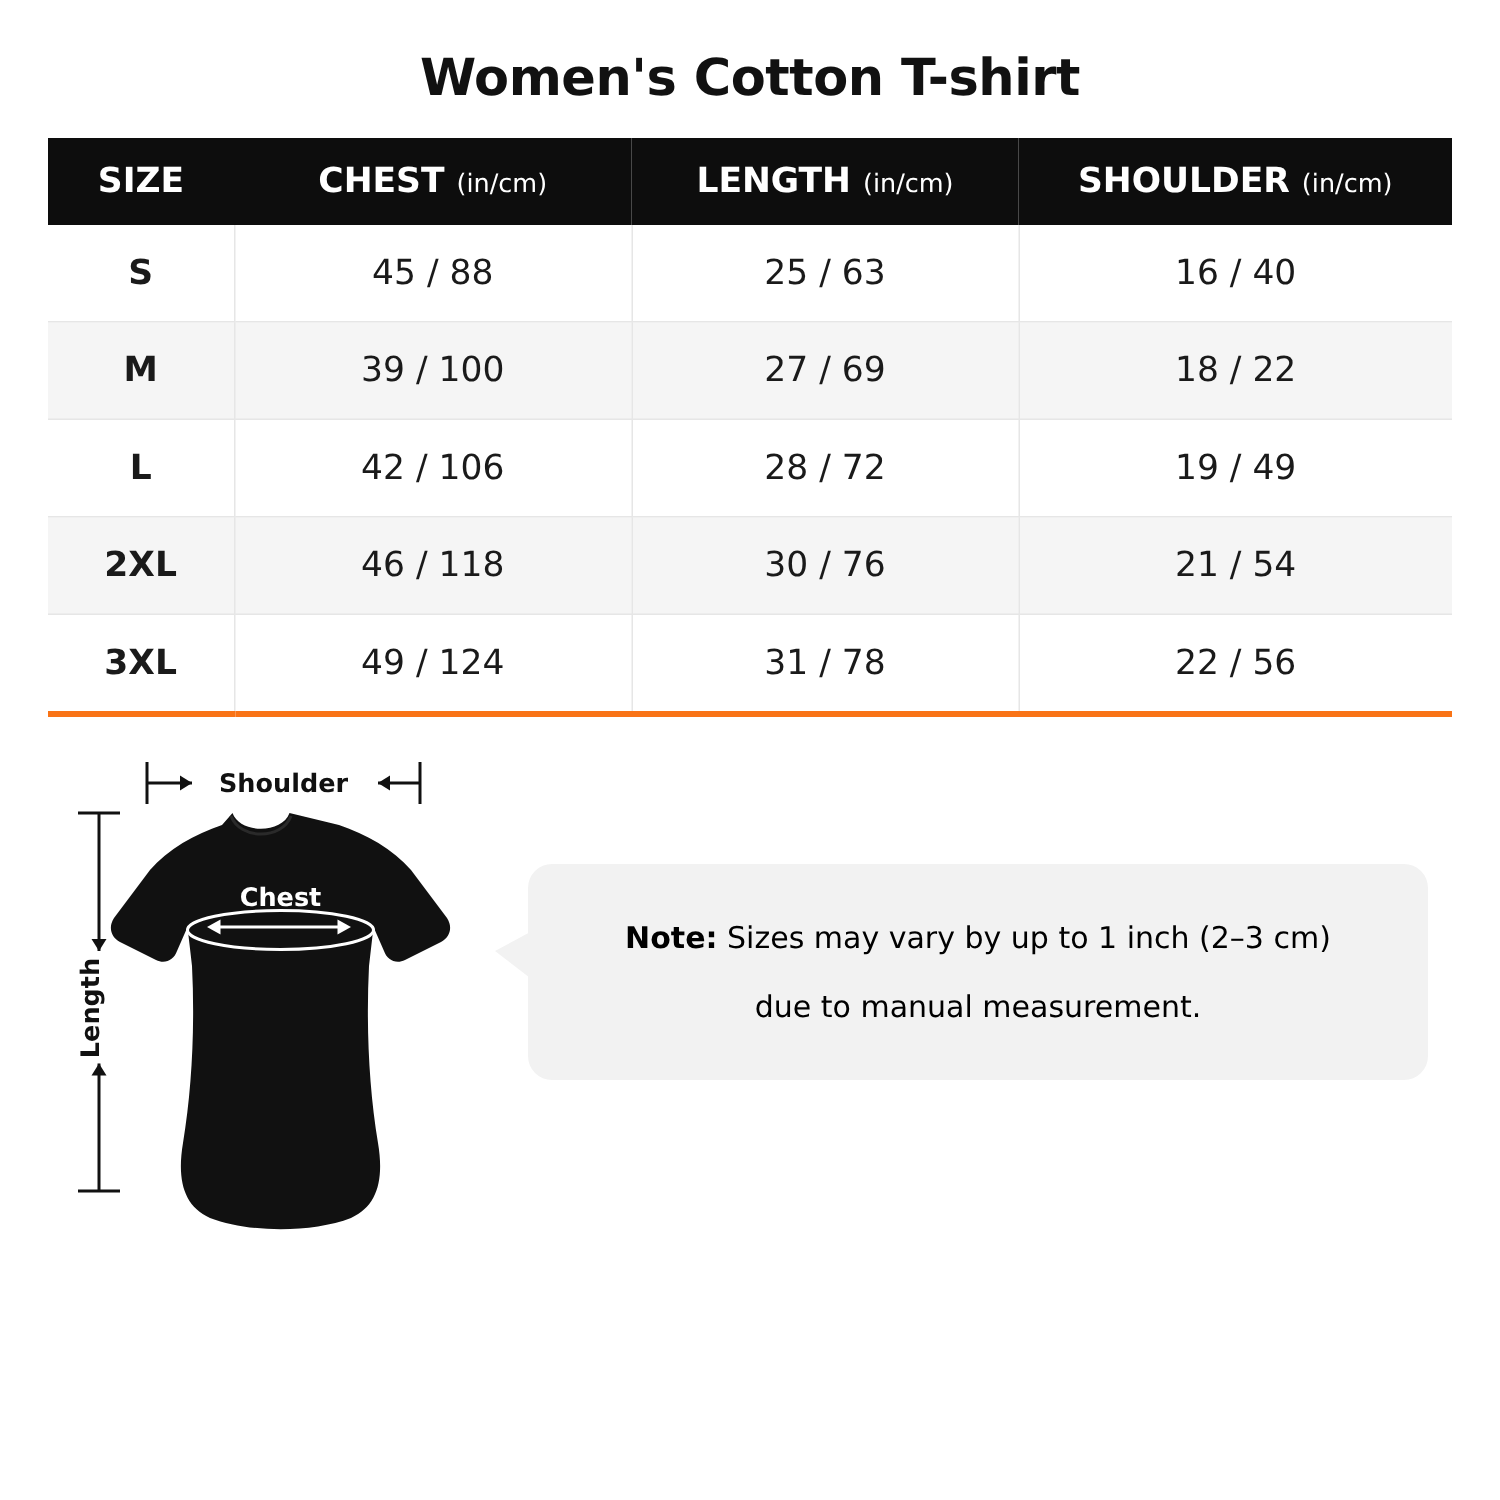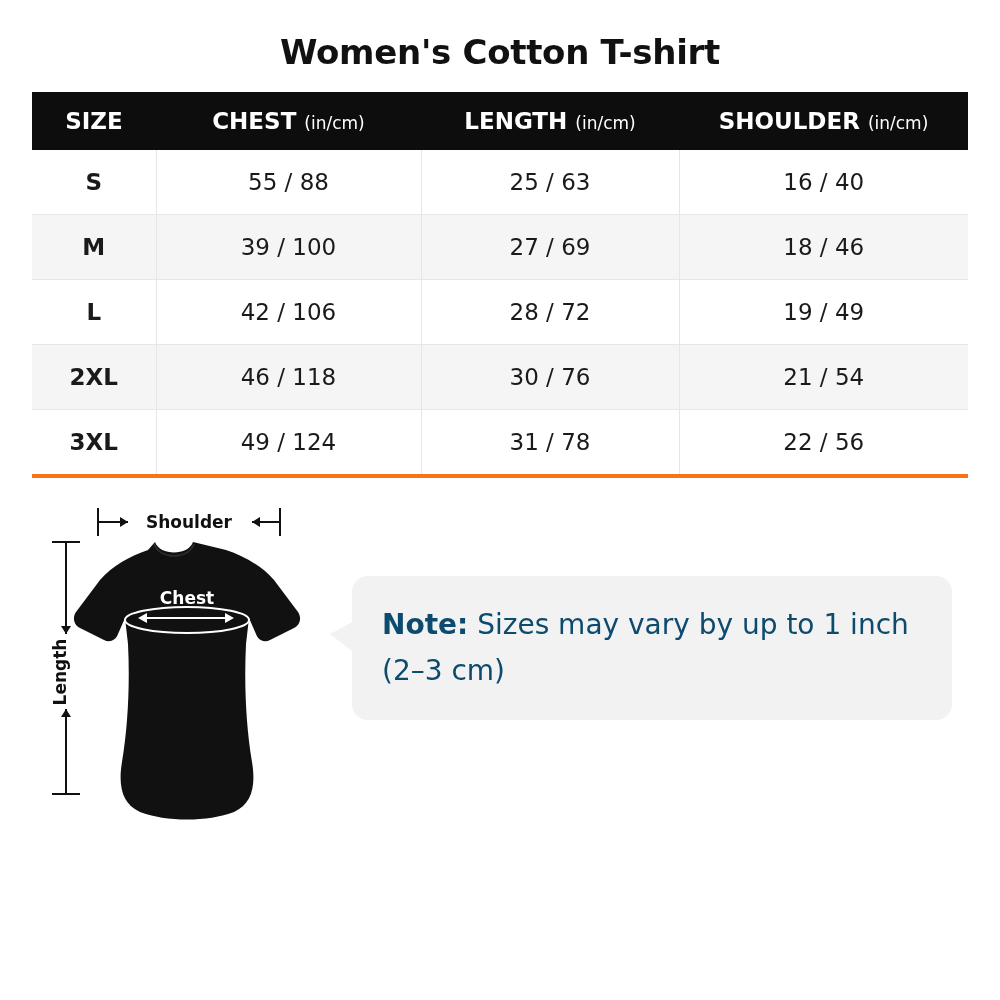--- a/index.html
+++ b/index.html
@@ -94,23 +94,24 @@
     position: absolute;
     left: 352px;
     top: 82px;
     width: 600px;
     background: #f2f2f2;
     border-radius: 16px;
     padding: 26px 30px;
     box-sizing: border-box;
   }
   .note-bubble .note-line {
-    font-size: 28px;
+    font-size: 20px;
     line-height: 46px;
-    color: #0c4a6e;
+    color: #000000;
+    text-align: center;
   }
   .note-bubble .note-label {
     font-weight: bold;
   }
   .note-tail {
     position: absolute;
     left: 330px;
     top: 126px;
     width: 0;
     height: 0;
@@ -158,29 +159,29 @@
         </th>
         <th>
           <span>SHOULDER</span>
           <span class="unit">(in/cm)</span>
         </th>
       </tr>
     </thead>
     <tbody>
       <tr>
         <td class="size-cell">S</td>
-        <td>55 / 88</td>
+        <td>45 / 88</td>
         <td>25 / 63</td>
         <td>16 / 40</td>
       </tr>
       <tr>
         <td class="size-cell">M</td>
         <td>39 / 100</td>
         <td>27 / 69</td>
-        <td>18 / 46</td>
+        <td>18 / 22</td>
       </tr>
       <tr>
         <td class="size-cell">L</td>
         <td>42 / 106</td>
         <td>28 / 72</td>
         <td>19 / 49</td>
       </tr>
       <tr>
         <td class="size-cell">2XL</td>
         <td>46 / 118</td>
@@ -253,17 +254,18 @@
         <polygon points="204,124 195,119 195,129" fill="#ffffff"></polygon>
         <text class="chest-label" x="157" y="110" text-anchor="middle">Chest</text>
       </svg>
     </div>
 
     <div class="note-tail"></div>
     <div class="note-bubble">
       <div class="note-line">
         <span class="note-label">Note:</span><span> Sizes may vary by up to 1 inch (2–3 cm)</span>
       </div>
+      <div class="note-line">due to manual measurement.</div>
     </div>
 
   </div>
 
 </div>
 
 </body></html>

